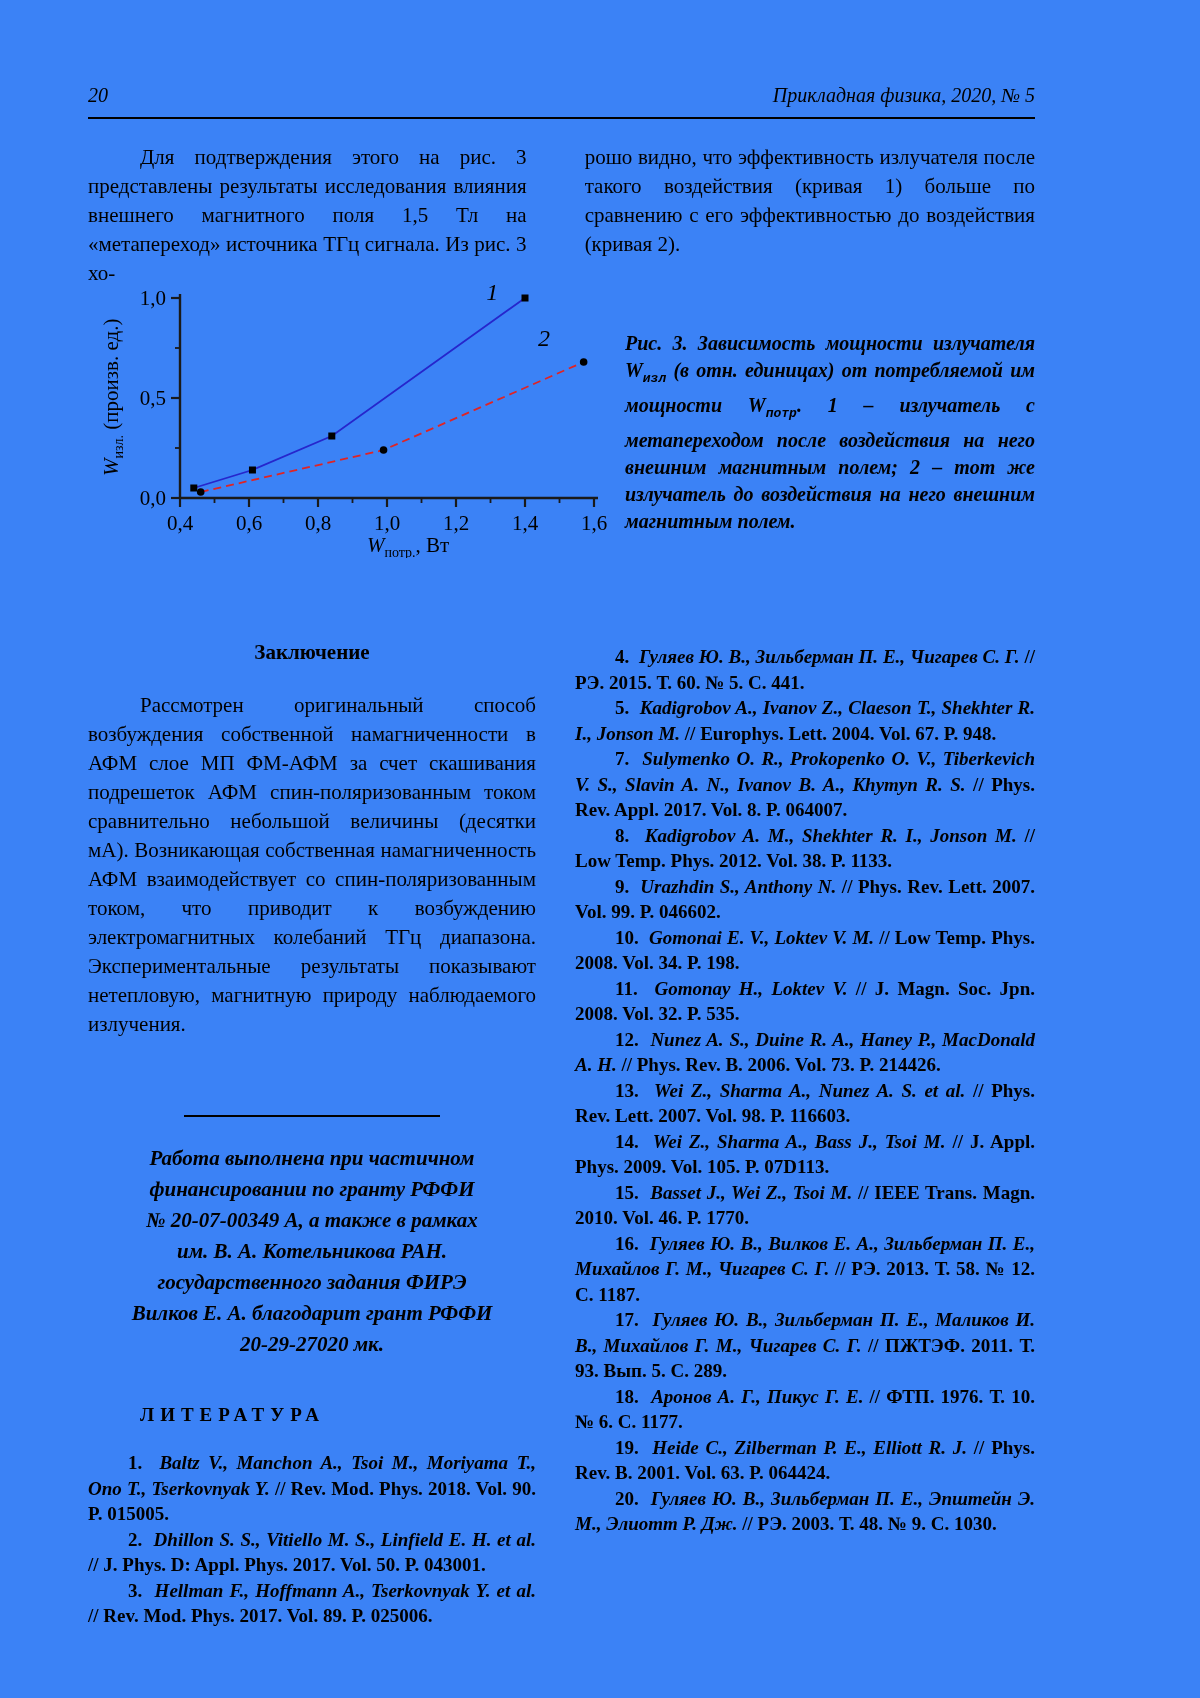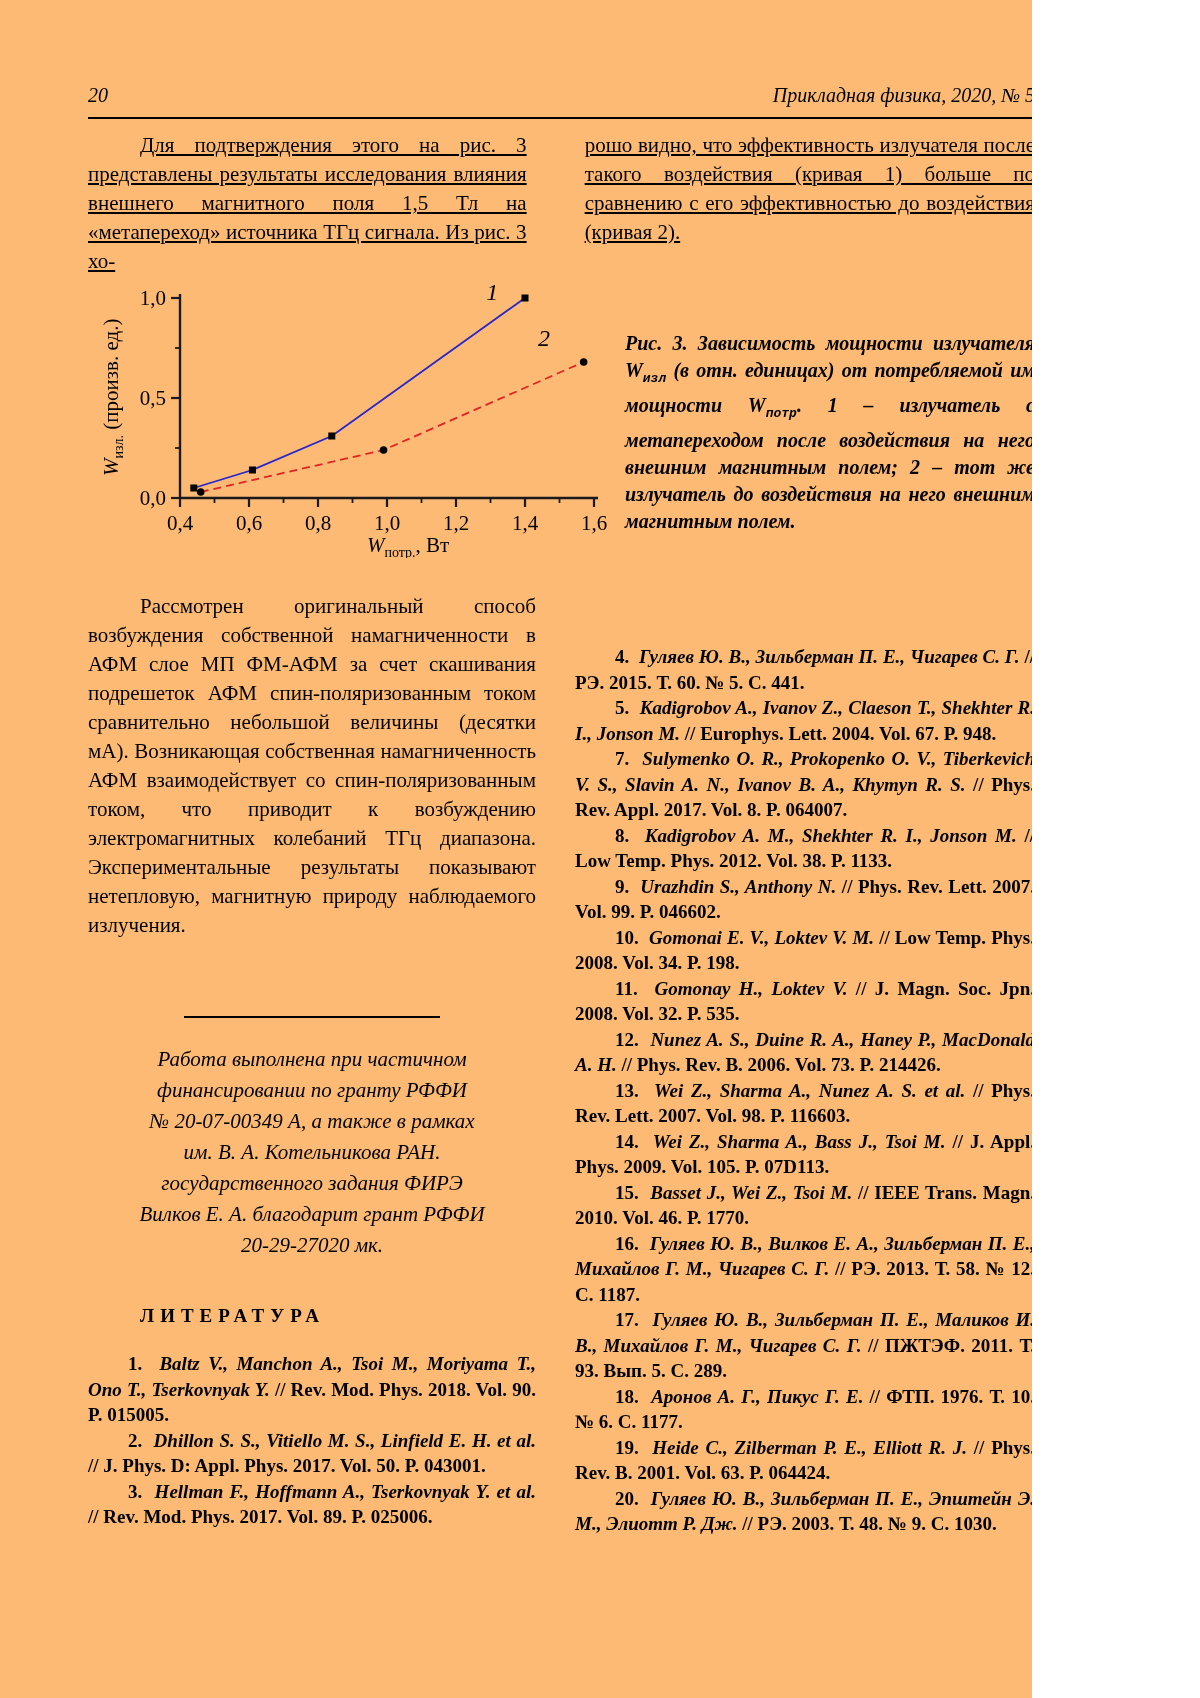--- a/index.html
+++ b/index.html
@@ -1,32 +1,32 @@
 <!DOCTYPE html>
 <html lang="ru"><head>
 <meta charset="utf-8">
 <style>
   html, body { margin: 0; padding: 0; background: #ffffff; }
   .page {
     position: relative;
-    width: 1032px;
+    width: 1200px;
     height: 1698px;
-    background: #fdba74;
+    background: #3b82f6;
     color: #000;
     font-family: "Liberation Serif", "DejaVu Serif", serif;
     overflow: hidden;
   }
   .content { position: absolute; left: 88px; width: 947px; }
 
   
   .runhead { top: 84px; display: flex; justify-content: space-between; font-size: 20px; font-style: italic; }
   .rule { position: absolute; top: 117px; left: 88px; width: 947px; border-top: 2px solid #000; }
 
   
-  .topcols { top: 131px; display: flex; gap: 58px; text-decoration: underline; }
+  .topcols { top: 143px; display: flex; gap: 58px; }
   .col-l { width: 448px; }
   .col-r { width: 460px; }
   p.body-par {
     margin: 0; font-size: 21px; line-height: 29px; text-align: justify;
   }
   p.indent { text-indent: 52px; }
 
   
   .figrow { top: 258px; display: flex; }
   .chart-wrap { width: 520px; height: 300px; }
@@ -40,21 +40,21 @@
   
   .bottomcols { top: 592px; display: flex; gap: 39px; }
 
   h3.sec-head {
     margin: 48px 0 26px 0; font-size: 21px; font-weight: bold; text-align: center;
   }
   .fund-sep {
     width: 256px; border-top: 2px solid #000; margin: 76px auto 0 auto;
   }
   .funding {
-    margin-top: 26px; font-size: 21px; font-style: italic; line-height: 31px; text-align: center;
+    margin-top: 26px; font-size: 21px; font-style: italic; line-height: 31px; text-align: center; font-weight: bold;
   }
   h4.lit-head {
     margin: 44px 0 24px 52px; font-size: 19px; font-weight: bold; letter-spacing: 6px;
   }
   .refs { font-size: 19px; line-height: 25.5px; font-weight: bold; }
   .refs .ref { margin: 0; text-indent: 40px; text-align: justify; }
   .refs-right { margin-top: 52px; }
   .it { font-style: italic; }
 
   svg text { font-family: "Liberation Serif", "DejaVu Serif", serif; }
@@ -123,20 +123,21 @@
           <circle cx="112.69999999999999" cy="234" r="3.8" fill="#000"></circle>
           <circle cx="295.54999999999995" cy="192" r="3.8" fill="#000"></circle>
           <circle cx="495.6499999999999" cy="104" r="3.8" fill="#000"></circle>
           <text x="455.97499999999997" y="88" font-size="24" font-style="italic" text-anchor="middle">2</text>
         </svg></div>
     <div class="figcap"><span>Рис. 3. Зависимость мощности излучателя W</span><sub>изл</sub><span> (в отн. единицах) от потребляемой им мощности W</span><sub>потр</sub><span>. 1 – излучатель с метапереходом после воздействия на него внешним магнитным полем; 2 – тот же излучатель до воздействия на него внешним магнитным полем.</span></div>
   </div>
 
   <div class="content bottomcols">
     <div class="col-l">
+      <h3 class="sec-head">Заключение</h3>
       <p class="body-par indent">Рассмотрен оригинальный способ возбуждения собственной намагниченности в АФМ слое МП ФМ-АФМ за счет скашивания подрешеток АФМ спин-поляризованным током сравнительно небольшой величины (десятки мА). Возникающая собственная намагниченность АФМ взаимодействует со спин-поляризованным током, что приводит к возбуждению электромагнитных колебаний ТГц диапазона. Экспериментальные результаты показывают нетепловую, магнитную природу наблюдаемого излучения.</p>
       <div class="fund-sep"></div>
       <div class="funding">
           <div>Работа выполнена при частичном</div>
           <div>финансировании по гранту РФФИ</div>
           <div>№ 20-07-00349 А, а также в рамках</div>
           <div>им. В. А. Котельникова РАН.</div>
           <div>государственного задания ФИРЭ</div>
           <div>Вилков Е. А. благодарит грант РФФИ</div>
           <div>20-29-27020 мк.</div>

